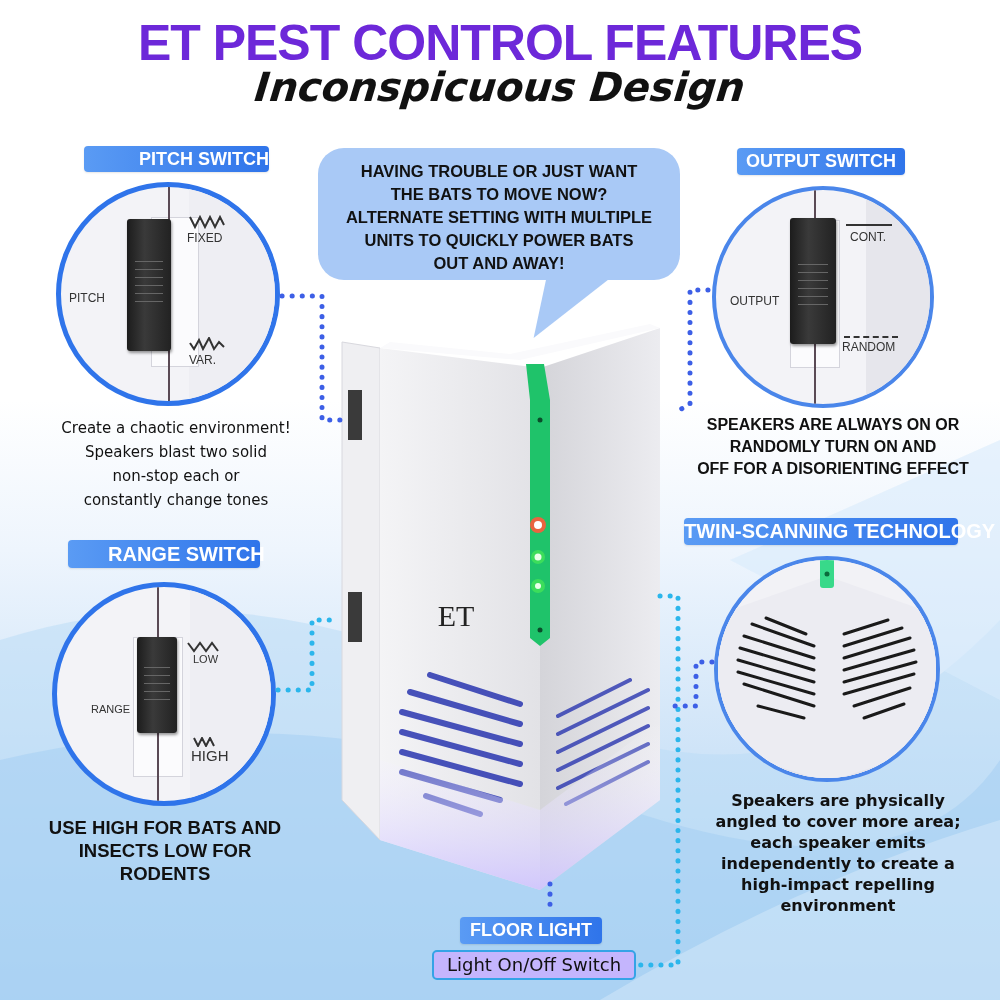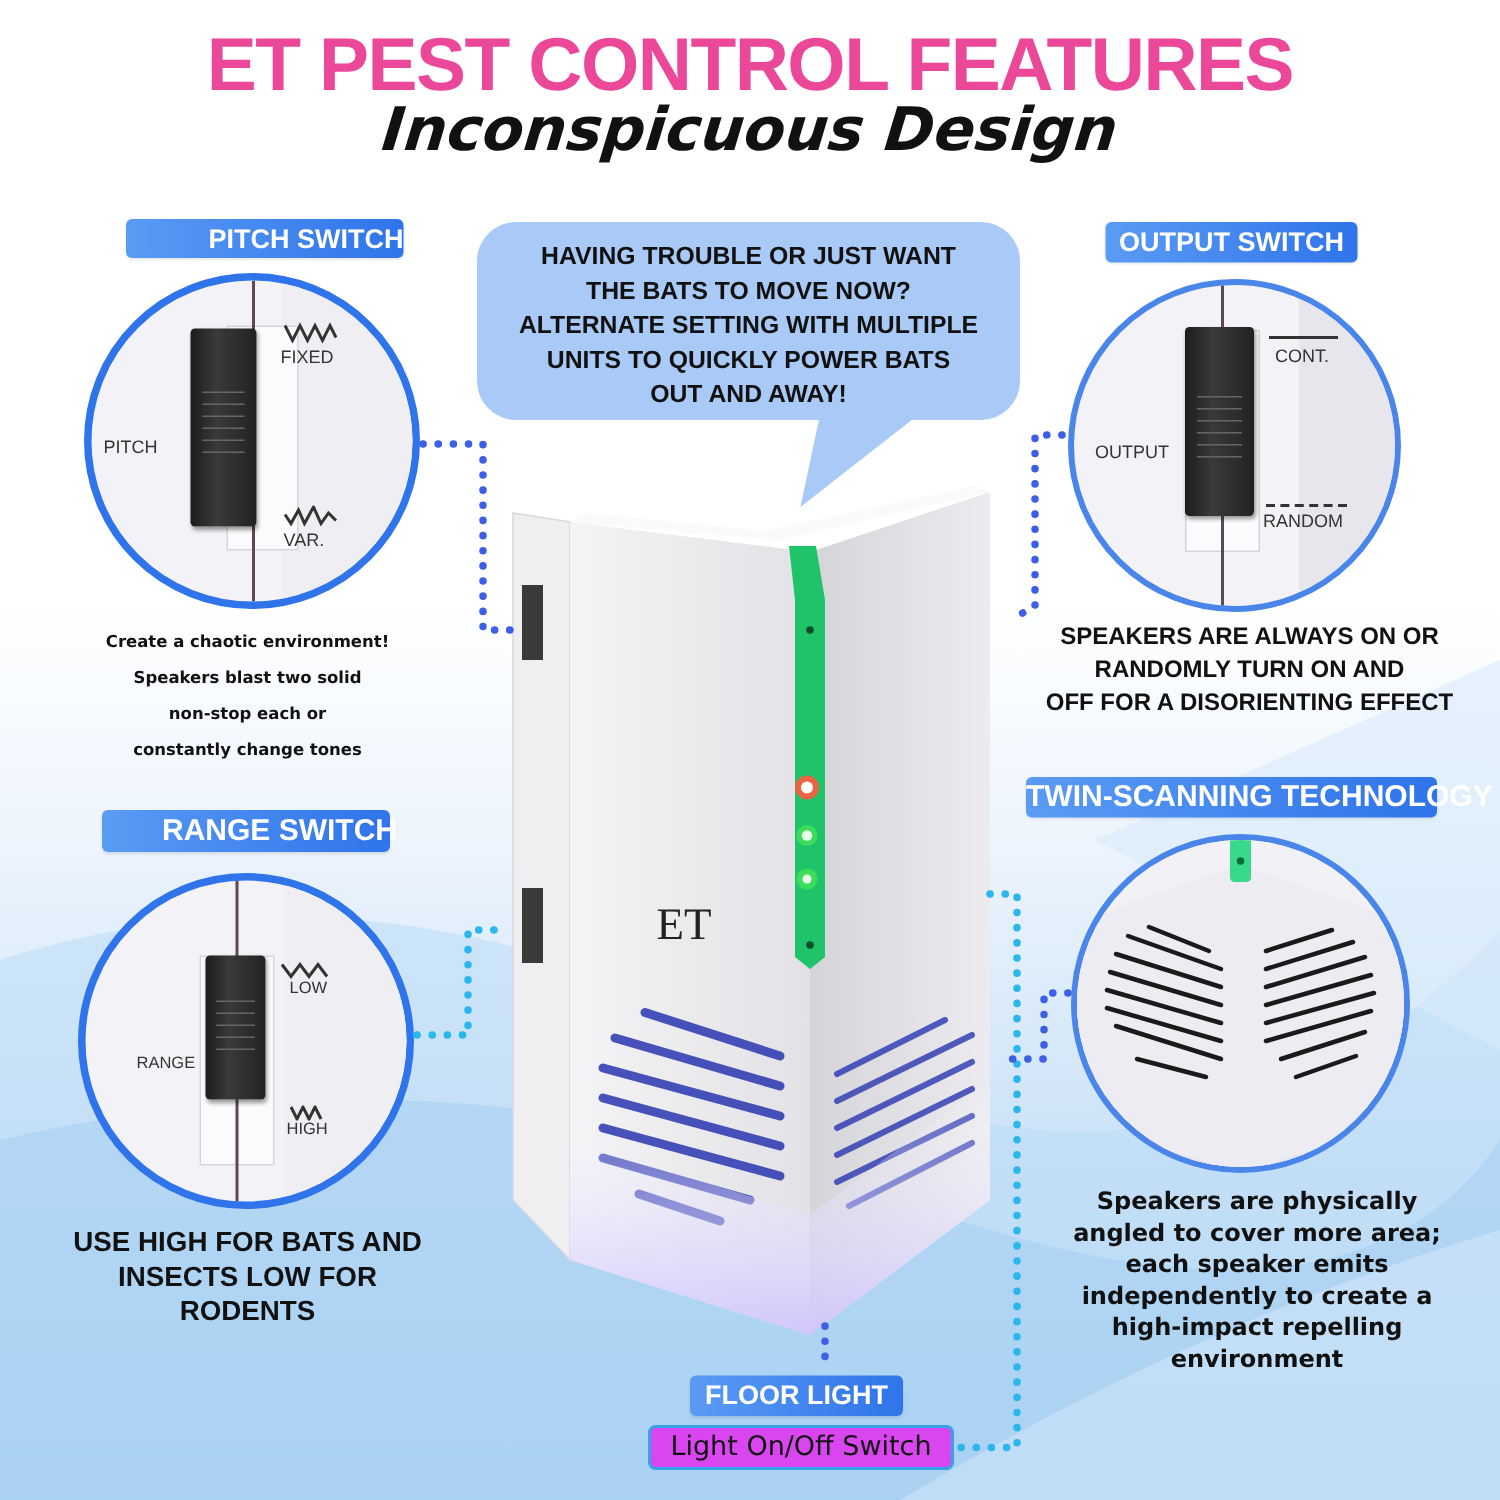--- a/index.html
+++ b/index.html
@@ -8,21 +8,21 @@
     position: relative;
     font-family: "DejaVu Sans", sans-serif;
     background: linear-gradient(180deg, #ffffff 0%, #ffffff 40%, #eef5fd 55%, #cfe4f8 75%, #a9d1f3 100%);
   }
   .wave { position: absolute; left: 0; top: 0; width: 1000px; height: 1000px; pointer-events: none; }
   .abs { position: absolute; }
 
   .title {
     left: 0; width: 1000px; top: 14px; text-align: center;
     font-family: "Liberation Sans", sans-serif; font-weight: 900;
-    font-size: 50px; letter-spacing: -1px; color: #ec4899;
+    font-size: 50px; letter-spacing: -1px; color: #6d28d9;
   }
   .subtitle {
     left: 0; width: 1000px; top: 64px; text-align: center;
     font-family: "DejaVu Sans", sans-serif; font-style: italic; font-weight: bold;
     font-size: 40px; color: #111; transform: skewX(-6deg);
   }
 
   .badge {
     background: linear-gradient(90deg, #5a9bf4, #2f74ea);
     color: #fff; font-family: "Liberation Sans", sans-serif; font-weight: 900;
@@ -58,21 +58,21 @@
   }
   .bubble-tail {
     left: 540px; top: 278px; width: 0; height: 0;
     border-left: 0 solid transparent; border-right: 64px solid transparent;
     border-top: 60px solid #a9c9f6;
     transform: skewX(-12deg);
   }
 
   .floor-box {
     left: 432px; top: 950px; width: 204px; height: 30px;
-    background: #d946ef; border: 2px solid #35a3e6; border-radius: 5px;
+    background: #c4b5fd; border: 2px solid #35a3e6; border-radius: 5px;
     font-size: 18px; line-height: 26px; text-align: center; color: #111;
   }
 </style>
 </head>
 <body>
 
 <svg class="wave" viewBox="0 0 1000 1000">
   <path d="M0 640 Q 250 560 520 700 T 1000 620 L1000 1000 L0 1000 Z" fill="#bcdcf6" opacity="0.55"></path>
   <path d="M0 760 Q 300 690 600 800 T 1000 760 L1000 1000 L0 1000 Z" fill="#9fcbf1" opacity="0.45"></path>
   <path d="M600 1000 Q 800 880 1000 820 L1000 1000 Z" fill="#ffffff" opacity="0.25"></path>
@@ -98,21 +98,21 @@
   <svg class="wave-glyph" style="left:128px; top:28px;" width="36" height="14" viewBox="0 0 36 14">
     <polyline points="1,2 6,12 11,2 16,12 21,2 26,12 31,2 35,10" fill="none" stroke="#333" stroke-width="2"></polyline>
   </svg>
   <div class="lbl" style="left:126px; top:44px;">FIXED</div>
   <div class="lbl" style="left:8px; top:104px;">PITCH</div>
   <svg class="wave-glyph" style="left:128px; top:150px;" width="36" height="14" viewBox="0 0 36 14">
     <polyline points="1,6 5,12 10,3 14,12 20,1 25,12 30,5 35,10" fill="none" stroke="#333" stroke-width="2"></polyline>
   </svg>
   <div class="lbl" style="left:128px; top:166px;">VAR.</div>
 </div>
-<div class="abs caption" style="left:0; top:416px; width:330px; font-size:11px; line-height:24px; font-weight:bold;">
+<div class="abs caption" style="left:11px; top:416px; width:330px; font-size:15px; line-height:24px; font-weight:normal;">
   <div>Create a chaotic environment!</div>
   <div>Speakers blast two solid</div>
   <div>non-stop each or</div>
   <div>constantly change tones</div>
 </div>
 
 <div class="abs badge" style="left:68px; top:540px; width:192px; height:28px; font-size:20px; line-height:28px;padding-left:40px;">RANGE SWITCH</div>
 <div class="abs circle" style="left:52px; top:582px; width:224px; height:224px;">
   <div class="panel" style="left:62%; right:-10px;"></div>
   <div class="slot" style="left:76px; top:50px; width:50px; height:140px;"></div>
@@ -125,21 +125,21 @@
       <div class="grip" style="top:62px"></div>
   </div>
   <svg class="wave-glyph" style="left:130px; top:54px;" width="34" height="12" viewBox="0 0 34 12">
     <polyline points="1,2 7,10 13,2 19,10 25,2 31,10" fill="none" stroke="#333" stroke-width="2"></polyline>
   </svg>
   <div class="lbl" style="left:136px; top:66px; font-size:11px;">LOW</div>
   <div class="lbl" style="left:34px; top:116px; font-size:11px;">RANGE</div>
   <svg class="wave-glyph" style="left:136px; top:150px;" width="22" height="10" viewBox="0 0 22 10">
     <polyline points="1,1 5,9 9,1 13,9 17,1 21,9" fill="none" stroke="#333" stroke-width="2"></polyline>
   </svg>
-  <div class="lbl" style="left:134px; top:160px; font-size:11px;">HIGH</div>
+  <div class="lbl" style="left:134px; top:160px; font-size:15px;">HIGH</div>
 </div>
 <div class="abs caption" style="left:0; top:816px; width:330px; font-family:'Liberation Sans',sans-serif; font-weight:900; font-size:18.5px; line-height:23px;">
   <div>USE HIGH FOR BATS AND</div>
   <div>INSECTS LOW FOR</div>
   <div>RODENTS</div>
 </div>
 
 <div class="abs bubble">
   <div>HAVING TROUBLE OR JUST WANT</div>
   <div>THE BATS TO MOVE NOW?</div>

